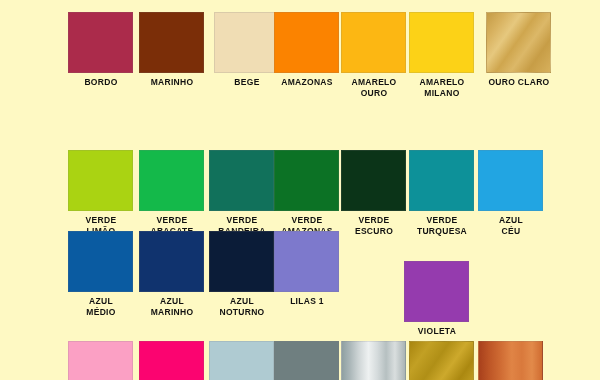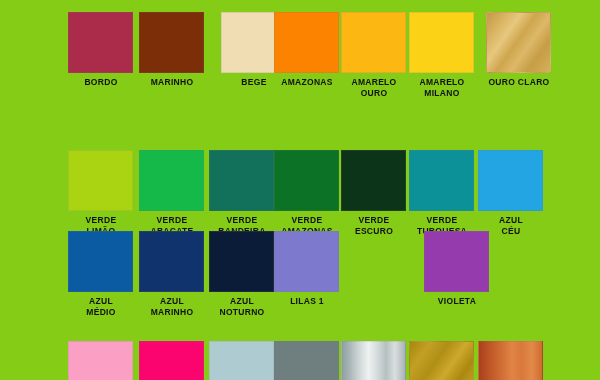--- a/index.html
+++ b/index.html
@@ -12,21 +12,21 @@
     width: 600px;
     height: 380px;
     overflow: hidden;
     font-family: "Liberation Sans", sans-serif;
     -webkit-font-smoothing: none;
   }
   #swatch-board {
     position: relative;
     width: 600px;
     height: 380px;
-    background: #84cc16;
+    background: #fef9c3;
     box-sizing: border-box;
   }
   .swatch-row {
     position: absolute;
     left: 0;
     width: 600px;
     height: 110px;
   }
   .swatch-cell {
     position: absolute;
@@ -60,21 +60,21 @@
 <div id="swatch-board">
     <div class="swatch-row" style="top: 12px;">
       <div class="swatch-cell" style="left: 68px;">
         <div class="swatch-chip" style="background: rgb(171, 43, 75);"></div>
         <span class="swatch-label">BORDO</span>
       </div>
       <div class="swatch-cell" style="left: 139px;">
         <div class="swatch-chip" style="background: rgb(123, 46, 8);"></div>
         <span class="swatch-label">MARINHO</span>
       </div>
-      <div class="swatch-cell" style="left: 221px;">
+      <div class="swatch-cell" style="left: 214px;">
         <div class="swatch-chip" style="background: rgb(240, 221, 180);"></div>
         <span class="swatch-label">BEGE</span>
       </div>
       <div class="swatch-cell" style="left: 274px;">
         <div class="swatch-chip" style="background: rgb(251, 131, 0);"></div>
         <span class="swatch-label">AMAZONAS</span>
       </div>
       <div class="swatch-cell" style="left: 341px;">
         <div class="swatch-chip" style="background: rgb(252, 183, 19);"></div>
         <span class="swatch-label">AMARELO
@@ -140,21 +140,21 @@
       </div>
       <div class="swatch-cell" style="left: 209px;">
         <div class="swatch-chip" style="background: rgb(11, 28, 56);"></div>
         <span class="swatch-label">AZUL
 NOTURNO</span>
       </div>
       <div class="swatch-cell" style="left: 274px;">
         <div class="swatch-chip" style="background: rgb(125, 121, 204);"></div>
         <span class="swatch-label">LILAS 1</span>
       </div>
-      <div class="swatch-cell" style="left: 424px;">
+      <div class="swatch-cell" style="left: 404px; margin-top: 30px;">
         <div class="swatch-chip" style="background: rgb(149, 59, 174);"></div>
         <span class="swatch-label">VIOLETA</span>
       </div>
     </div>
     <div class="swatch-row" style="top: 341px;">
       <div class="swatch-cell" style="left: 68px;">
         <div class="swatch-chip" style="background: rgb(251, 160, 196);"></div>
         <span class="swatch-label"></span>
       </div>
       <div class="swatch-cell" style="left: 139px;">

